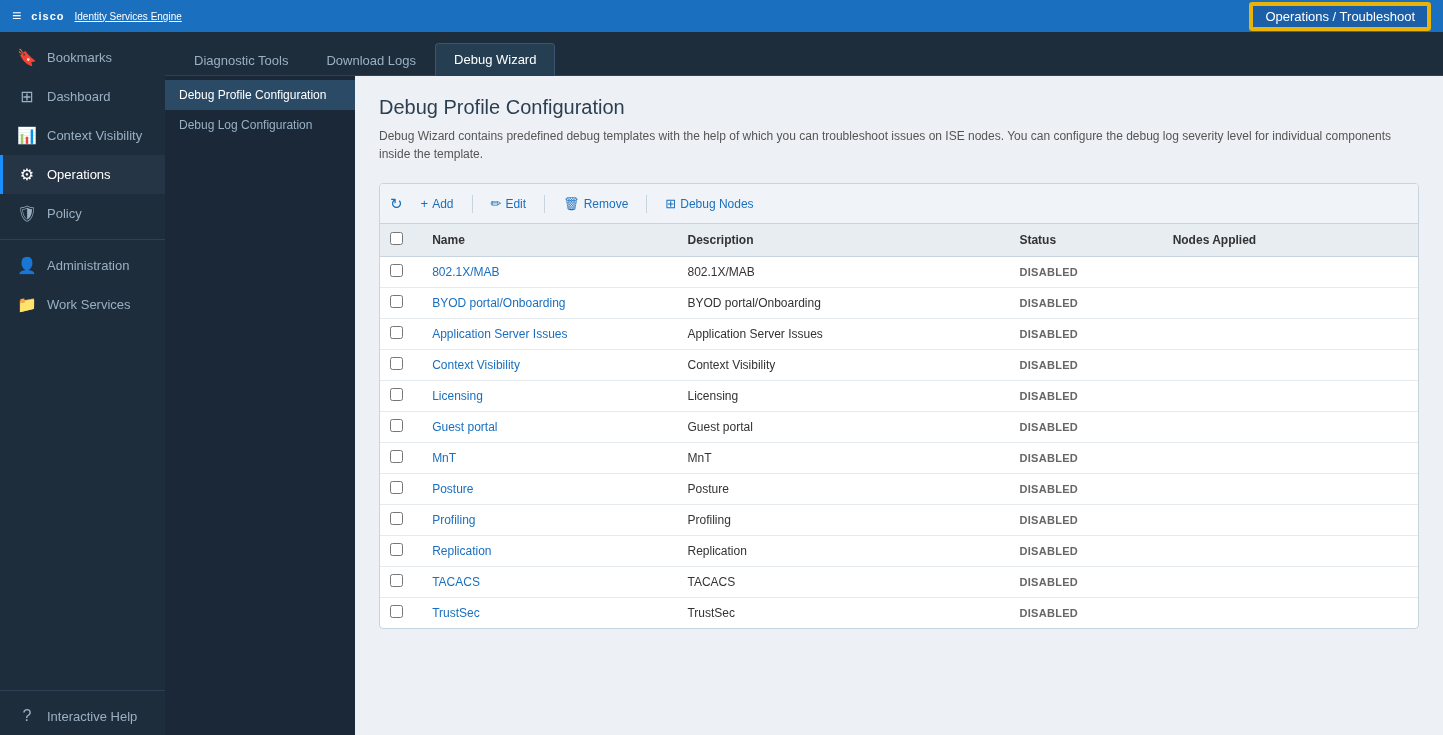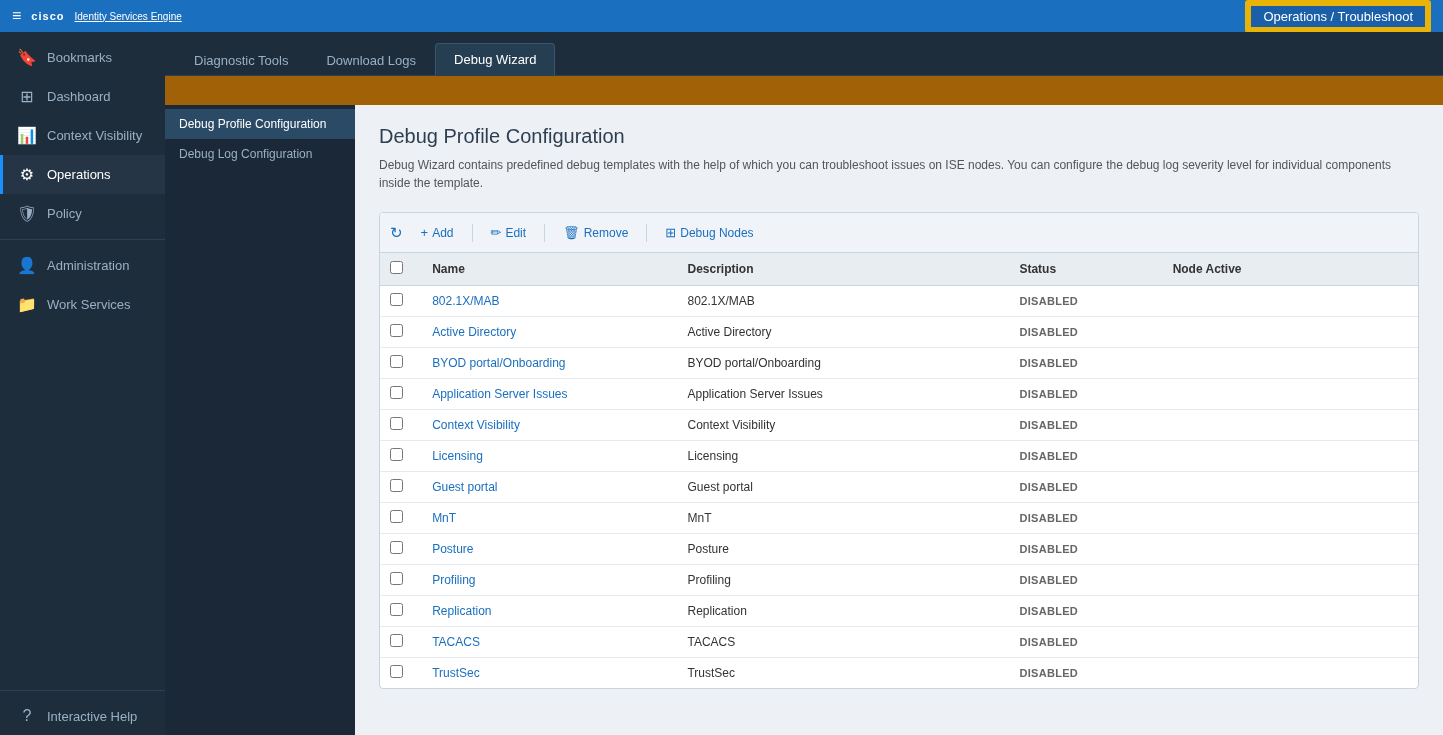--- a/index.html
+++ b/index.html
@@ -14,21 +14,21 @@
       justify-content: space-between;
       padding: 0 12px;
       flex-shrink: 0;
     }
     .top-header-left { display: flex; align-items: center; gap: 10px; }
     .hamburger-icon { color: #fff; font-size: 16px; cursor: pointer; }
     .cisco-logo { color: #fff; font-size: 11px; font-weight: bold; letter-spacing: 1px; }
     .app-title { color: #fff; font-size: 10px; font-weight: 300; text-decoration: underline; }
     .ops-badge {
       background: #1a5fa8;
-      border: 6px solid #eab308;
+      border: 4px solid #eab308;
       color: #fff;
       padding: 3px 12px;
       border-radius: 3px;
       font-size: 13px;
       font-weight: 500;
     }
 
     
     .main-layout { display: flex; flex: 1; overflow: hidden; }
 
@@ -56,21 +56,20 @@
     .sidebar-divider { border: none; border-top: 1px solid #2e4055; margin: 6px 0; }
     .sidebar-spacer { flex: 1; }
 
     
     .content-area {
       flex: 1;
       display: flex;
       flex-direction: column;
       background: #a16207;
       overflow: hidden;
-      gap: 29px;
     }
 
     
     .tab-bar {
       display: flex;
       align-items: flex-end;
       background: #1e2d3b;
       border-bottom: 1px solid #2e4055;
       padding: 0 0 0 10px;
       flex-shrink: 0;
@@ -309,21 +308,21 @@
 
           <table class="data-table">
             <thead>
               <tr>
                 <th class="col-check">
                   <input type="checkbox" style="">
                 </th>
                 <th class="col-name">Name</th>
                 <th class="col-desc">Description</th>
                 <th class="col-status">Status</th>
-                <th class="col-node">Node Active</th>
+                <th class="col-node">Nodes Applied</th>
               </tr>
             </thead>
             <tbody id="table-body">
             <tr>
     <td class="col-check">
       <input type="checkbox" style="">
     </td>
     <td class="col-name">
       <a class="cell-link" href="#">802.1X/MAB</a>
     </td>
@@ -331,33 +330,20 @@
     <td class="col-status">
       <span class="status-badge">DISABLED</span>
     </td>
     <td class="col-node"></td>
   </tr>
                 <tr>
     <td class="col-check">
       <input type="checkbox" style="">
     </td>
     <td class="col-name">
-      <a class="cell-link" href="#">Active Directory</a>
-    </td>
-    <td class="col-desc">Active Directory</td>
-    <td class="col-status">
-      <span class="status-badge">DISABLED</span>
-    </td>
-    <td class="col-node"></td>
-  </tr>
-                <tr>
-    <td class="col-check">
-      <input type="checkbox" style="">
-    </td>
-    <td class="col-name">
       <a class="cell-link" href="#">BYOD portal/Onboarding</a>
     </td>
     <td class="col-desc">BYOD portal/Onboarding</td>
     <td class="col-status">
       <span class="status-badge">DISABLED</span>
     </td>
     <td class="col-node"></td>
   </tr>
                 <tr>
     <td class="col-check">

